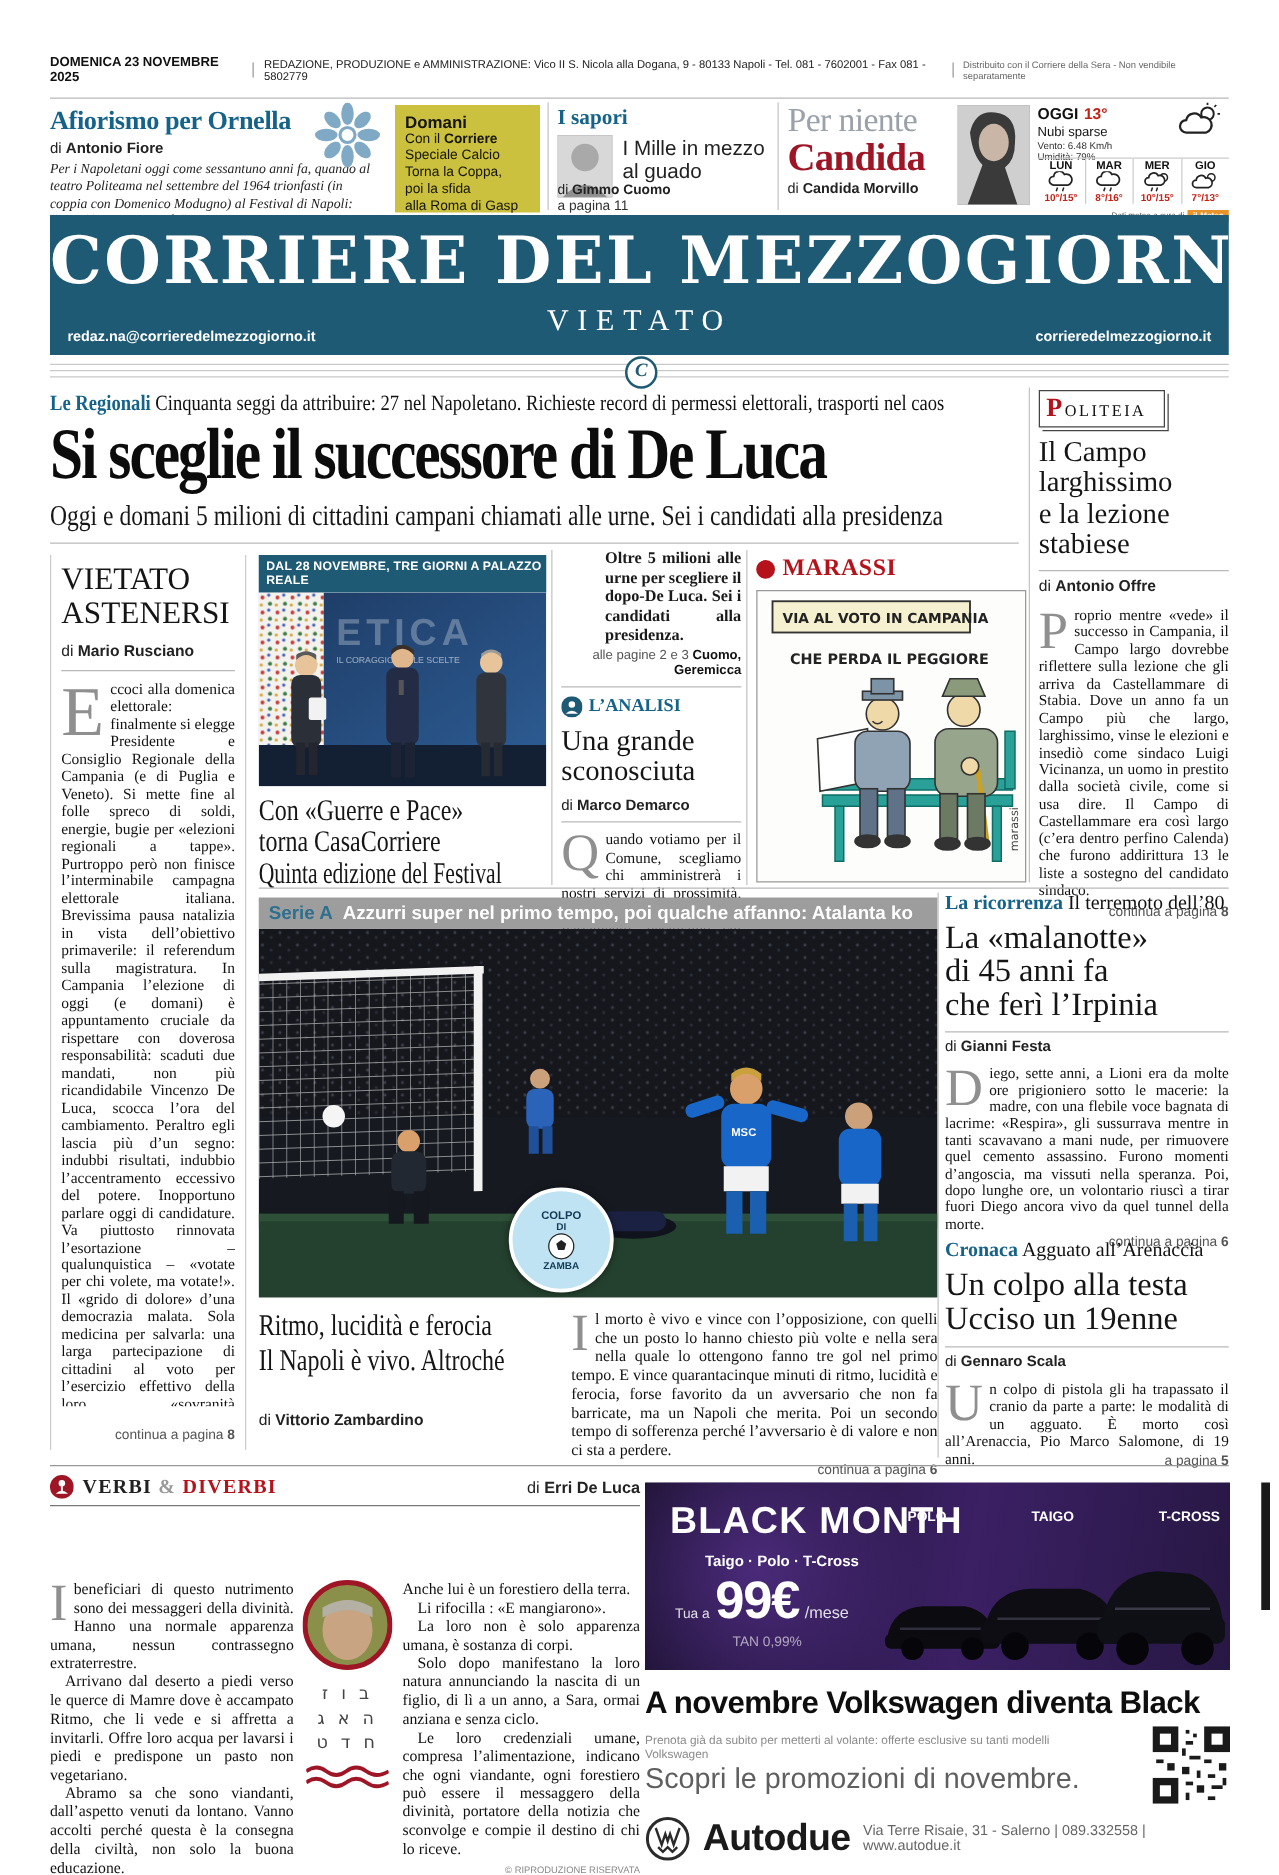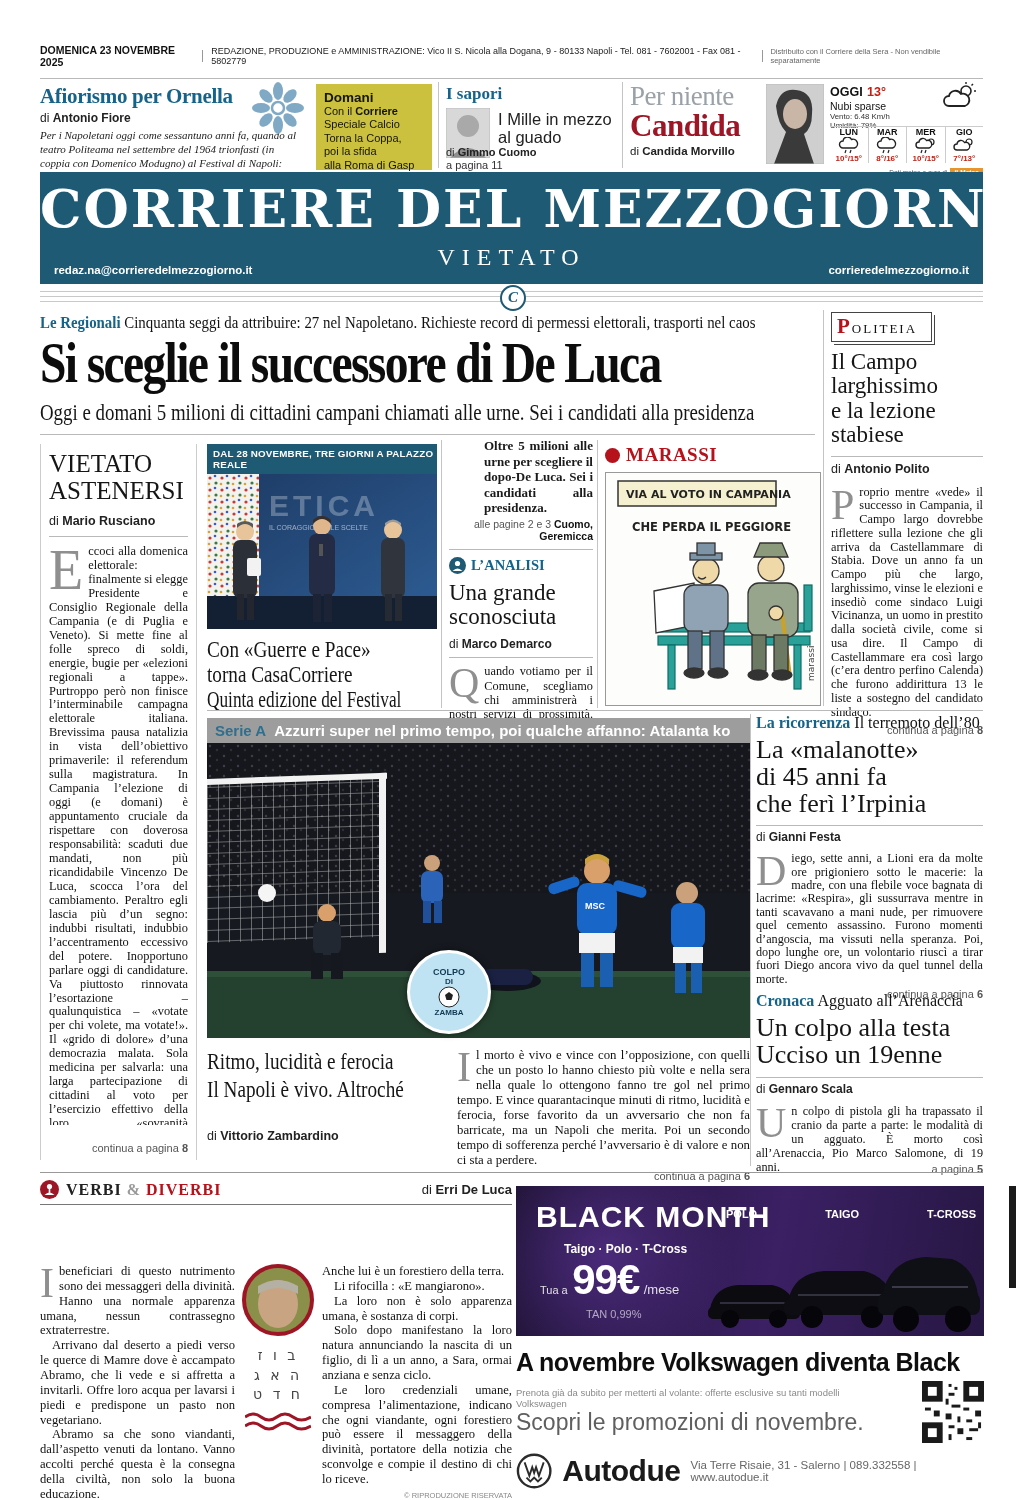--- a/index.html
+++ b/index.html
@@ -202,21 +202,21 @@
       <span id="politeia-label-text" style="font-size:13px;letter-spacing:2px;text-transform:uppercase;"><span style="font-size: 21px; color: rgb(181, 18, 27); font-weight: bold;">P</span>OLITEIA</span>
     </div>
     <div style="margin-top:8px;font-size:23px;line-height:1.06;color:#151515;">
       <div>Il Campo</div>
       <div>larghissimo</div>
       <div>e la lezione</div>
       <div>stabiese</div>
     </div>
     <div class="hline" style="position:static;width:152px;margin:8px 0 5px 0;"></div>
     <div class="by" style="font-size:12.5px;">
-      <span>di</span> <b>Antonio Polito</b>
+      <span>di</span> <b>Antonio Offre</b>
     </div>
     <div class="just dc" style="margin-top:10px;font-size:12.3px;line-height:1.12;max-height:238px;overflow:hidden;">Proprio mentre «vede» il successo in Campania, il Campo largo dovrebbe riflettere sulla lezione che gli arriva da Castellammare di Stabia. Dove un anno fa un Campo più che largo, larghissimo, vinse le elezioni e insediò come sindaco Luigi Vicinanza, un uomo in prestito dalla società civile, come si usa dire. Il Campo di Castellammare era così largo (c’era dentro perfino Calenda) che furono addirittura 13 le liste a sostegno del candidato sindaco.</div>
     <div class="more" style="margin-top:4px;">
       <span>continua a pagina</span> <b>8</b>
     </div>
   </div>
 
   <div class="abs" style="left:40px;top:444px;width:157px;height:716px;border-left:1px solid #ccc;border-right:1px solid #ccc;padding:6px 8px 0 8px;box-sizing:border-box;">
     <div style="font-size:25px;line-height:1.08;color:#151515;">
       <div>VIETATO</div>
@@ -527,21 +527,21 @@
         </span>
       </span>
       <span class="by" style="font-size:13px;">
         <span>di</span> <b>Erri De Luca</b>
       </span>
     </div>
     <div class="hline" style="position:static;width:472px;margin:5px 0 0 0;background:#777;"></div>
 
     <div class="abs" style="left:0;top:84px;width:195px;">
       <p class="just dc" style="margin:0;font-size:12.6px;line-height:1.18;">I beneficiari di questo nutrimento sono dei messaggeri della divinità. Hanno una normale apparenza umana, nessun contrassegno extraterrestre.</p>
-      <p class="just" style="margin:0;font-size:12.6px;line-height:1.18;text-indent:12px;">Arrivano dal deserto a piedi verso le querce di Mamre dove è accampato Abramo, che li vede e si affretta a invitarli. Offre loro acqua per lavarsi i piedi e predispone un pasto non vegetariano.</p>
+      <p class="just" style="margin:0;font-size:12.6px;line-height:1.18;text-indent:12px;">Arrivano dal deserto a piedi verso le querce di Mamre dove è accampato Ritmo, che li vede e si affretta a invitarli. Offre loro acqua per lavarsi i piedi e predispone un pasto non vegetariano.</p>
       <p class="just" style="margin:0;font-size:12.6px;line-height:1.18;text-indent:12px;">Abramo sa che sono viandanti, dall’aspetto venuti da lontano. Vanno accolti perché questa è la consegna della civiltà, non solo la buona educazione.</p>
     </div>
     <div class="abs" style="left:202px;top:84px;width:72px;text-align:center;">
       <svg width="72" height="72" viewBox="0 0 72 72" style="margin:0 auto;">
         <circle cx="36" cy="36" r="34" fill="#8a8f4a"></circle>
         <ellipse cx="36" cy="40" rx="20" ry="24" fill="#c8a482"></ellipse>
         <path d="M16 30 Q36 18 56 30 L56 22 Q36 10 16 22 Z" fill="#b4b0a4"></path>
         <circle cx="36" cy="36" r="34" fill="none" stroke="#9e1526" stroke-width="4"></circle>
       </svg>
       <div style="margin-top:10px;font-family:'DejaVu Sans',sans-serif;font-size:14px;color:#444;line-height:1.4;letter-spacing:3px;">

